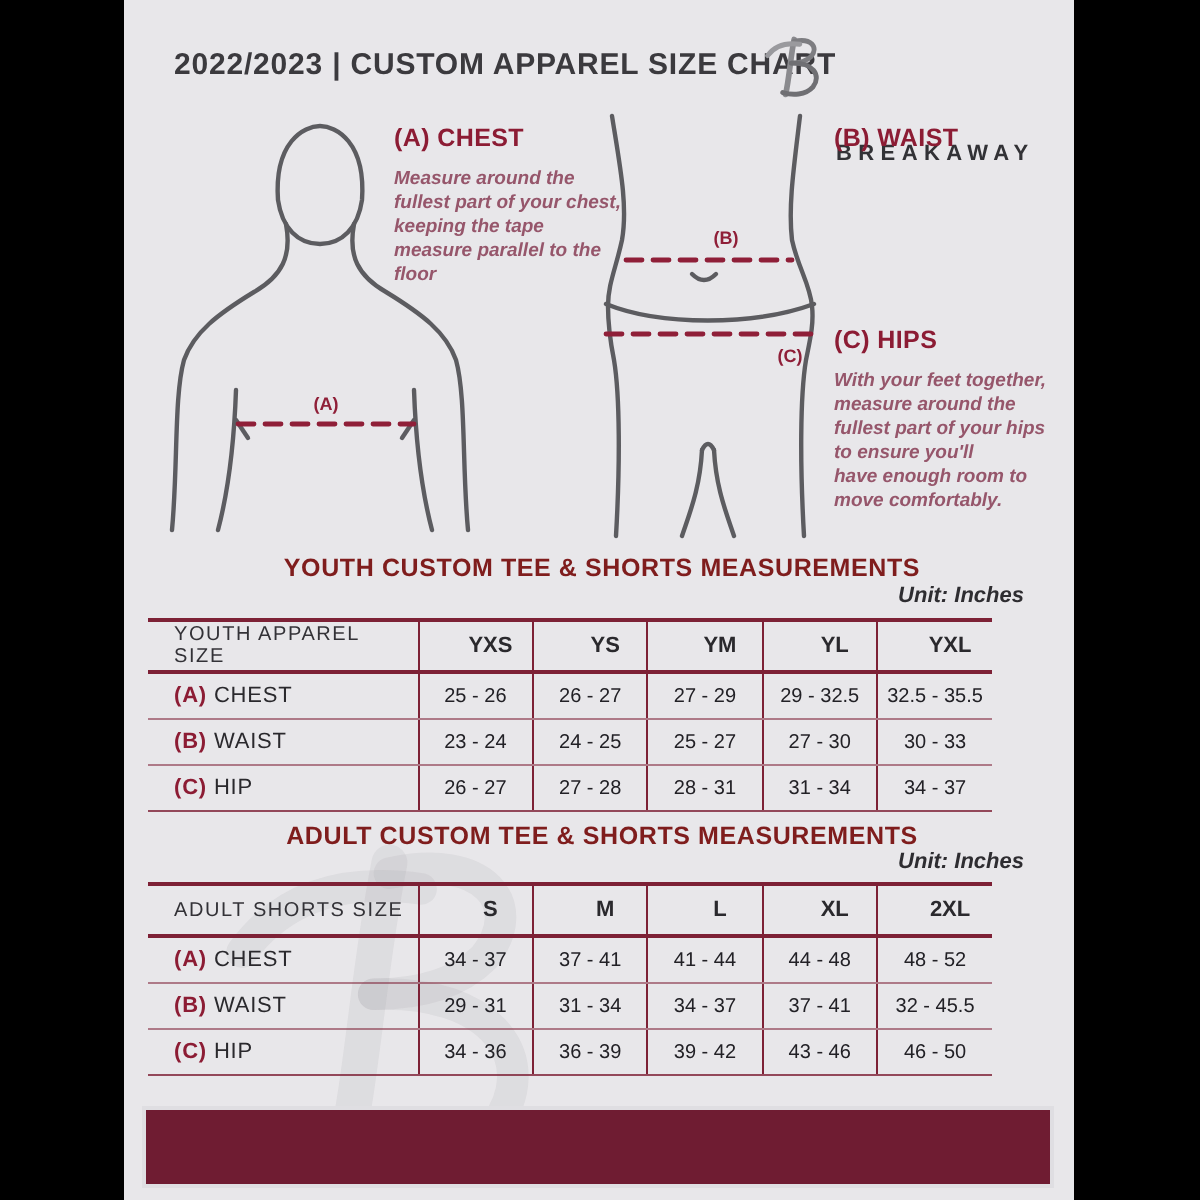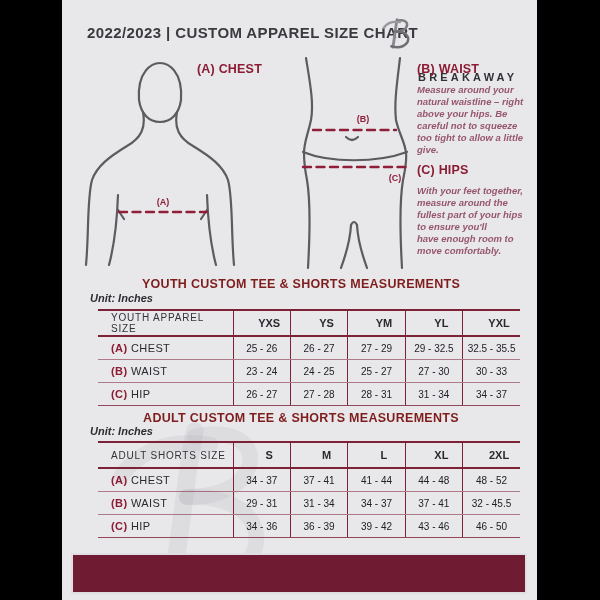--- a/index.html
+++ b/index.html
@@ -32,26 +32,26 @@
   .instr-body{
     font-size:9.5px;font-style:italic;font-weight:600;color:#96566b;
     line-height:12px;margin-top:8px;white-space:pre-line;
   }
   
   .sec-title{
     left:28px;width:422px;text-align:center;font-size:12.5px;font-weight:800;
     color:#7f1d1d;letter-spacing:.3px;
   }
   .sec-unit{
-    left:28px;width:422px;text-align:left;font-size:11px;font-style:italic;
+    left:28px;width:422px;text-align:right;font-size:11px;font-style:italic;
     font-weight:700;color:#2e2d31;
   }
   
   table.size-table{
-    position:absolute;left:36px;width:422px;border-collapse:collapse;
+    position:absolute;left:12px;width:422px;border-collapse:collapse;
     table-layout:fixed;
   }
   col.c-label{width:135px;}
   .size-table td{padding:0;vertical-align:middle;text-align:center;}
   .size-table td + td{border-left:1.5px solid #7d2136;}
   .size-table thead td{
     height:24px;border-top:2px solid #7d2136;border-bottom:2px solid #7d2136;padding-left:15px;
   }
   .size-table tbody td{height:22px;border-bottom:1.5px solid rgba(125,33,54,.55);}
   .size-table tbody tr:last-child td{border-bottom:1.5px solid rgba(125,33,54,.8);}
@@ -93,39 +93,39 @@
     <path d="M43,137 C42,165 39,188 34,207"></path>
     <path d="M43,152 L49,161"></path>
     <path d="M132,137 C133,165 136,188 141,207"></path>
     <path d="M132,152 L126,161"></path>
     <path class="dash" d="M44,154 H132"></path>
     <text x="88" y="147" text-anchor="middle">(A)</text>
   </svg>
 
   <div class="abs" style="left:135px;top:62px;width:114px;">
     <div class="instr-head">(A) CHEST</div>
+    <div class="instr-body">Measure around the fullest part of your chest, keeping the tape measure parallel to the floor</div>
   </div>
 
   <svg class="abs fig" style="left:233px;top:58px;" width="120" height="210" viewBox="0 0 120 210">
     <path d="M11,0 C15,25 19,45 16,62 C13,76 9,84 9,95 C9,104 10,112 12,122 C15,140 15,175 13,210"></path>
     <path d="M105,0 C102,25 99,45 101,62 C104,76 110,84 111,95 C112,104 110,112 108,122 C105,140 105,175 107,210"></path>
     <path d="M8,94 C35,105 82,105 112,94"></path>
     <path d="M51,79 Q57,85 63,79"></path>
     <path d="M56,167 C55,186 50,198 46,210"></path>
     <path d="M62,167 C63,186 68,198 72,210"></path>
     <path d="M56,167 C58,163 60,163 62,167"></path>
     <path class="dash" d="M18,72 H101"></path>
     <text x="68" y="64" text-anchor="middle">(B)</text>
     <path class="dash" d="M8,109 H112"></path>
     <text x="100" y="123" text-anchor="middle">(C)</text>
   </svg>
 
   <div class="abs" style="left:355px;top:62px;width:110px;">
     <div class="instr-head">(B) WAIST</div>
-    <div class="instr-body">Measure around your natural waistline – right above your hips. Be careful not to squeeze too tight to allow a little give.</div>
   </div>
 
   <div class="abs" style="left:355px;top:163px;width:114px;">
     <div class="instr-head">(C) HIPS</div>
     <div class="instr-body">With your feet together, measure around the fullest part of your hips to ensure you'll
 have enough room to move comfortably.</div>
   </div>
 
   <svg class="abs watermark" viewBox="0 0 34 38">
     <path d="M16,5 C14,15 13.5,25 11.5,34" stroke-width="3.4"></path>

